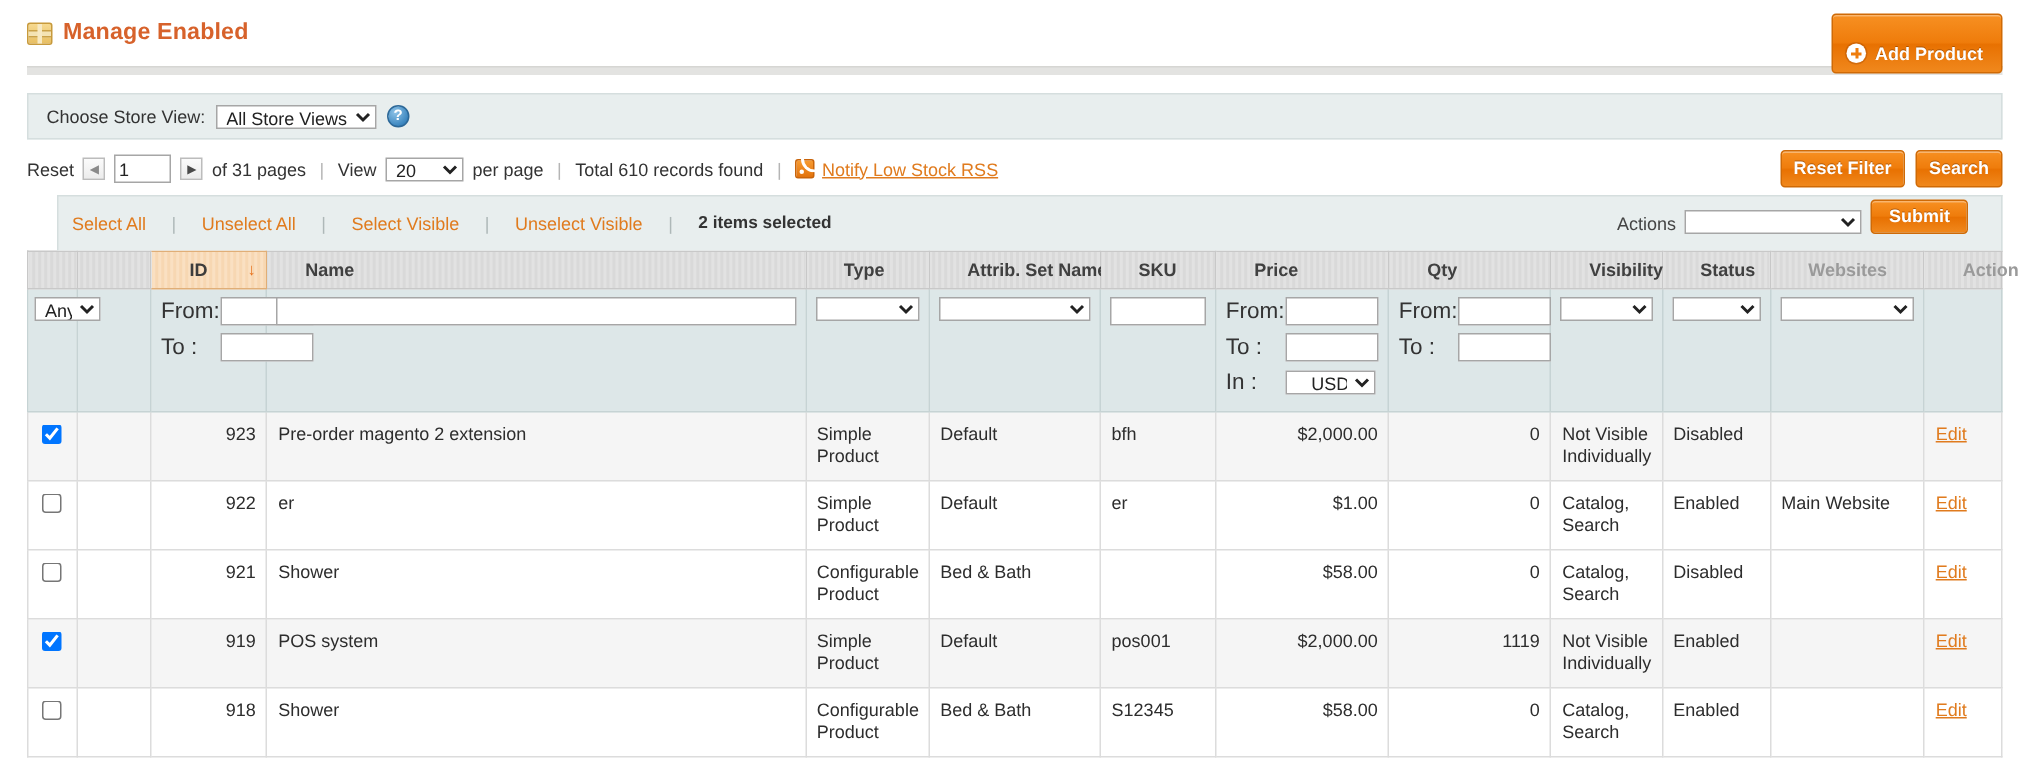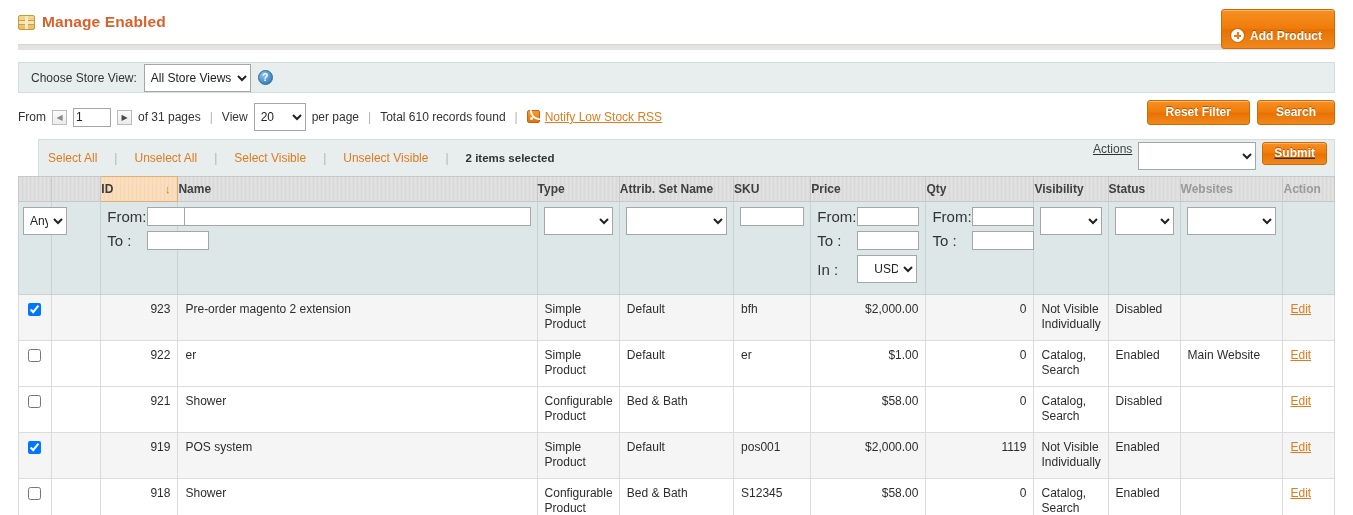--- a/index.html
+++ b/index.html
@@ -53,21 +53,21 @@
     letter-spacing: .1px;
   }
 
   .btn-orange {
     background: linear-gradient(#f79022 0%, #ef7c0b 48%, #e87101 52%, #f0881d 100%);
     border: 1px solid #cf6a06;
     border-radius: 3px;
     color: #ffffff;
     font-weight: bold;
     font-size: 12px;
-    padding: 4px 18px 5px;
+    padding: 4px 8px 5px;
     cursor: pointer;
     text-shadow: 0 -1px 0 rgba(120,55,0,.55);
     box-shadow: inset 0 1px 0 rgba(255,255,255,.35);
     line-height: 14px;
     white-space: nowrap;
   }
   .add-product-btn {
     position: absolute;
     right: 18px; top: 9px;
     display: flex; gap: 6px;
@@ -109,21 +109,21 @@
   .store-bar label { color: #333; font-size: 12px; }
   select.std, input.std {
     font-family: "Liberation Sans", sans-serif;
     font-size: 12px;
     border: 1px solid #a6a6a6;
     background: #ffffff;
     color: #222;
     height: 19px;
     padding: 0 2px;
   }
-  select.std { height: 28px; }
+  select.std { height: 16px; }
   .help-icon {
     width: 15px; height: 15px; border-radius: 50%;
     background: radial-gradient(circle at 35% 30%, #8fc4e8, #3d87c0 70%, #2d6c9e);
     border: 1px solid #2c6898;
     color: #fff; font-size: 10px; font-weight: bold;
     display: flex; align-items: center; justify-content: center;
     line-height: 1;
     flex: none;
   }
 
@@ -193,22 +193,22 @@
     padding: 18px 9px;
     gap: 17px;
     position: relative;
     font-size: 12px;
     margin-left: 20px;
   }
   .ma-link { color: #e07b1e; text-decoration: none; cursor: pointer; }
   .ma-sep { color: #aeb8b8; }
   .ma-count { color: #333; font-weight: bold; font-size: 11.5px; }
   .massaction-right {
-    position: absolute; right: 7px; top: 2px;
-    display: flex; align-items: flex-start; gap: 6px; text-decoration: underline;
+    position: absolute; right: 22px; top: 2px;
+    display: flex; align-items: flex-end; gap: 6px;
   }
   .actions-label { color: #444; }
   .actions-select { width: 118px; }
   .btn-submit { padding: 3px 11px 4px; }
 
   
   table.grid {
     width: 100%;
     border-collapse: collapse;
     table-layout: fixed;
@@ -216,21 +216,21 @@
   }
   table.grid th {
     background:
       repeating-linear-gradient(90deg, #e2e2e2 0 2px, #d9d9d9 2px 4px);
     border: 1px solid #c8c8c8;
     border-top: 1px solid #c8c8c8;
     color: #404040;
     font-size: 12px;
     font-weight: bold;
     text-align: left;
-    padding: 5px 0;
+    padding: 5px 25px;
     height: 25px;
     vertical-align: middle;
     white-space: nowrap;
     position: relative;
     cursor: pointer;
   }
   table.grid th.muted { color: #9a9a9a; }
   table.grid th.checkcol { cursor: default; }
   table.grid th.sorted {
     background:
@@ -323,21 +323,21 @@
 
   <div class="store-bar">
     <label>Choose Store View:</label>
     <select class="std">
       <option>All Store Views</option>
     </select>
     <span class="help-icon">?</span>
   </div>
 
   <div class="pager">
-    <span>From</span>
+    <span>Reset</span>
     <span class="arrow-btn">◀</span>
     <input class="std page-input" value="1" style="">
     <span class="arrow-btn active">▶</span>
     <span>of 31 pages</span>
     <span class="sep">|</span>
     <span>View</span>
     <select class="std view-select">
       <option>20</option>
     </select>
     <span>per page</span>

